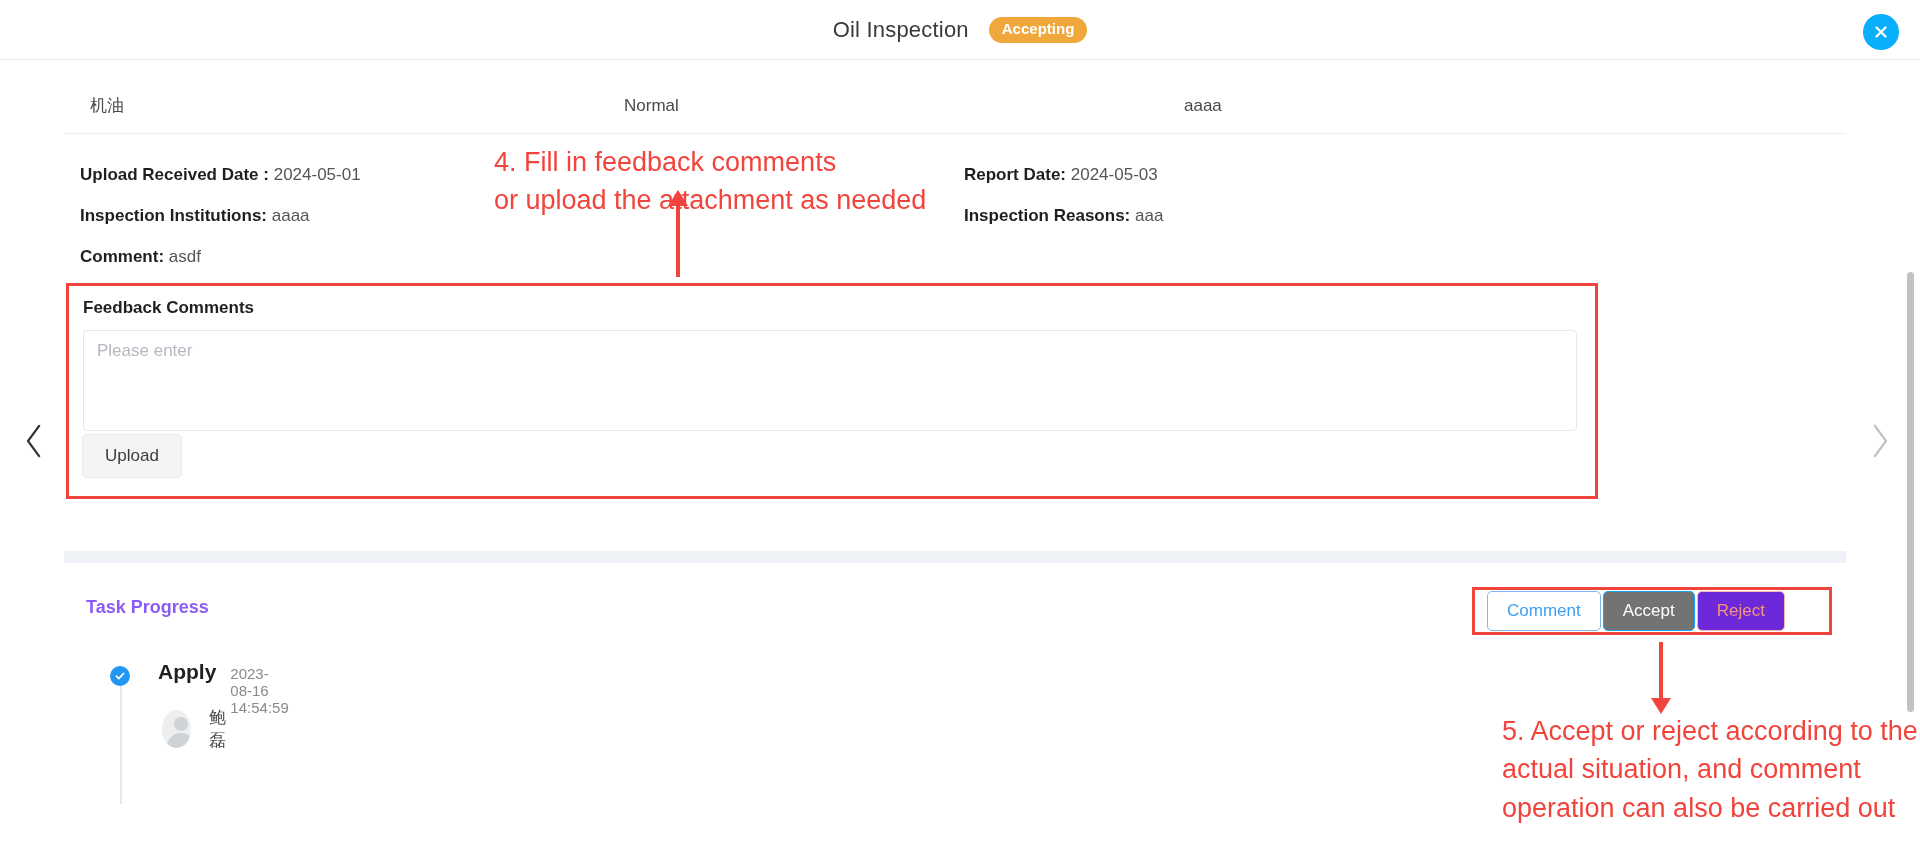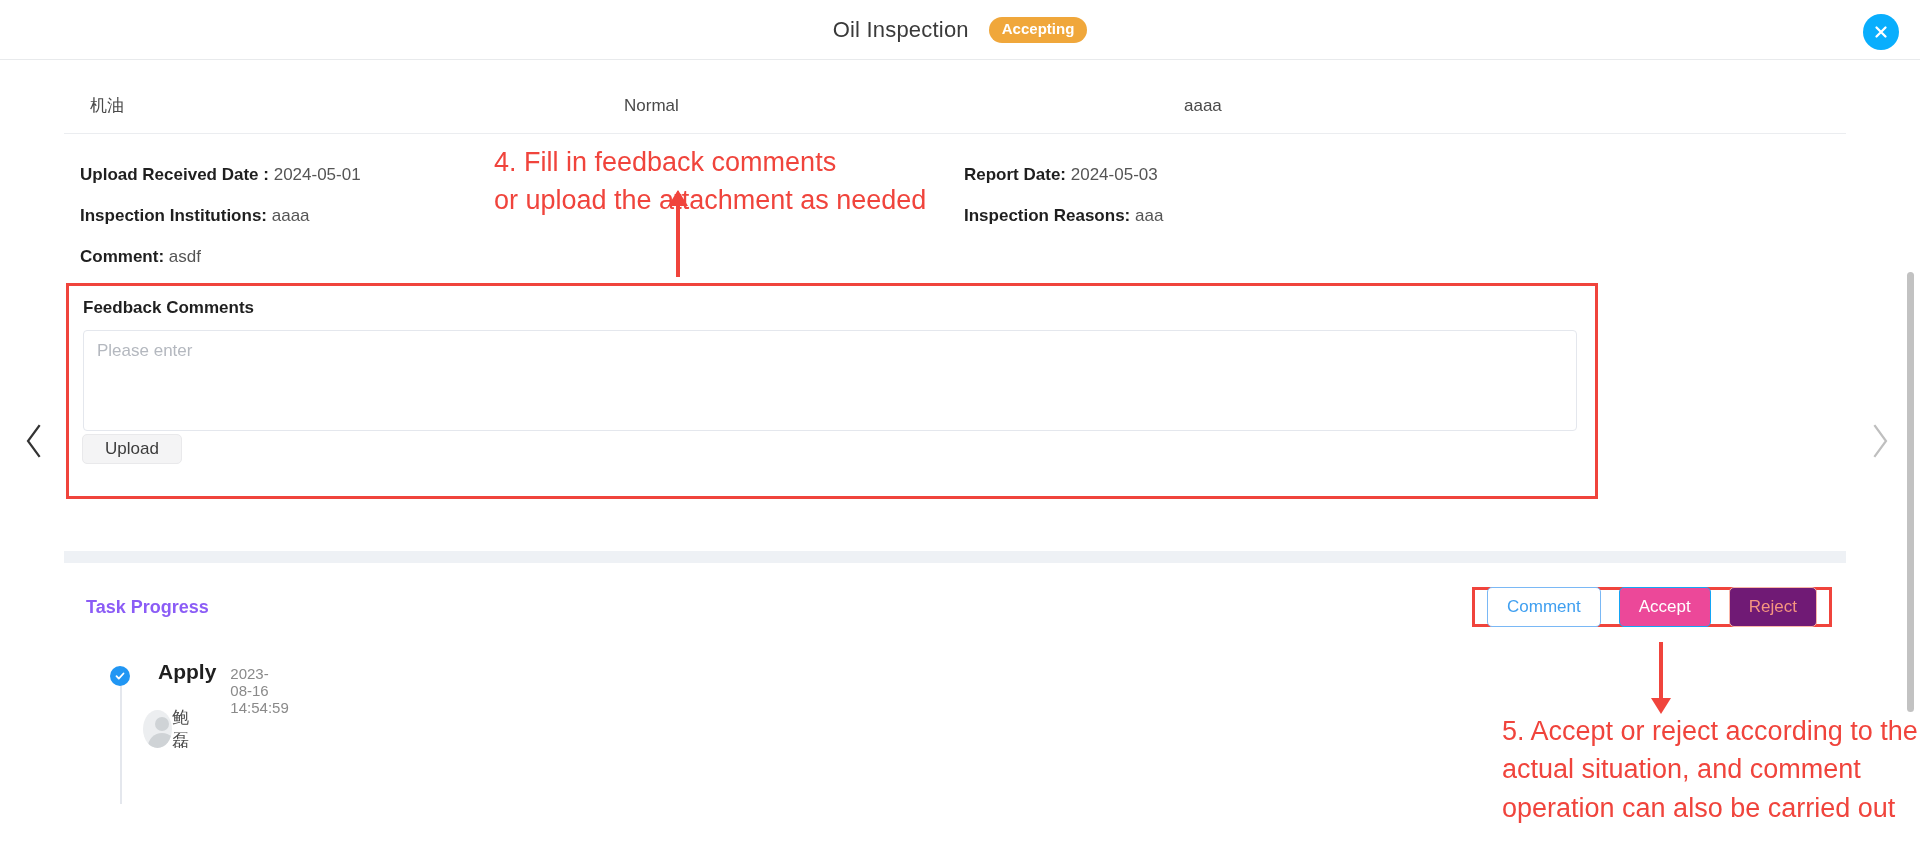--- a/index.html
+++ b/index.html
@@ -125,21 +125,21 @@
     background: #fff;
     padding: 10px 13px;
     font-family: inherit; font-size: 17px; color: #333;
     resize: none; outline: none;
   }
   .feedback-input::placeholder { color: #b4b8bf; }
   .upload-btn {
     position: absolute; left: 82px; top: 434px;
     background: #f4f4f5; border: 1px solid #e9e9eb;
     border-radius: 5px;
-    padding: 4px 22px;
+    padding: 11px 22px;
     font-size: 17px; color: #3c3c3c;
     font-family: inherit; cursor: pointer;
   }
 
   
   .divider-band {
     position: absolute; left: 64px; top: 551px;
     width: 1782px; height: 12px;
     background: #eef1f5;
   }
@@ -162,54 +162,54 @@
     background: #2196f3;
     display: flex; align-items: center; justify-content: center;
   }
   .tl-head {
     position: absolute; left: 48px; top: 0px;
     display: flex; align-items: baseline; gap: 14px;
   }
   .tl-name { font-size: 21px; font-weight: 700; color: #1f1f1f; }
   .tl-time { font-size: 15px; color: #8a8a8a; }
   .tl-user {
-    position: absolute; left: 33px; top: 46px;
-    display: flex; align-items: center;  justify-content: center;
+    position: absolute; left: 52px; top: 46px;
+    display: flex; align-items: center; gap: 18px; justify-content: center;
   }
   .avatar {
     width: 38px; height: 38px; border-radius: 50%;
     background: #eceef0; overflow: hidden; position: relative;
   }
   .avatar .a-head {
     position: absolute; left: 12px; top: 7px;
     width: 14px; height: 14px; border-radius: 50%; background: #cfd3d6;
   }
   .avatar .a-body {
     position: absolute; left: 5px; top: 23px;
     width: 28px; height: 20px; border-radius: 14px 14px 0 0; background: #cfd3d6;
   }
   .tl-user-name { font-size: 17px; color: #4a4a4a; }
 
   
   .actions-box {
     position: absolute; left: 1472px; top: 587px;
-    width: 360px; height: 40px;
+    width: 360px; height: 48px;
     border: 3px solid #f0443c;
-    display: flex; align-items: center; gap: 18px;
+    display: flex; align-items: center; gap: 2px;
     padding: 0 12px;
     background: #fff;
   }
   .btn {
     font-family: inherit; font-size: 17px;
     border-radius: 5px; cursor: pointer;
     padding: 9px 19px; line-height: 1.2;
   }
   .btn-comment { background:#fff; border:1px solid #7ab8f5; color:#3f9ff0; }
-  .btn-accept  { background:#ec4899; border:1px solid #13a5f5; color:#fff; }
-  .btn-reject  { background:#701a75; border:1px solid #fab6a8; color:#f5957f; }
+  .btn-accept  { background:#737373; border:1px solid #13a5f5; color:#fff; }
+  .btn-reject  { background:#6d28d9; border:1px solid #fab6a8; color:#f5957f; }
 
   
   .scrollbar-track {
     position: absolute; right: 2px; top: 60px;
     width: 10px; height: 807px; background: transparent;
   }
   .scrollbar-thumb {
     position: absolute; right: 4px; top: 212px;
     width: 7px; height: 440px; border-radius: 4px; background: #c2c2c2;
     cursor: pointer;

